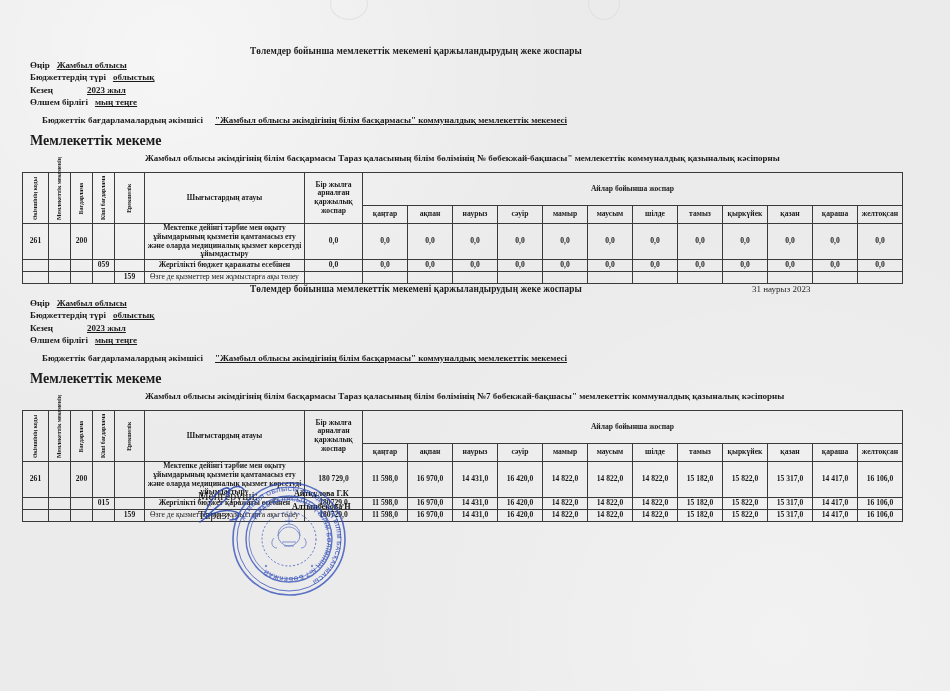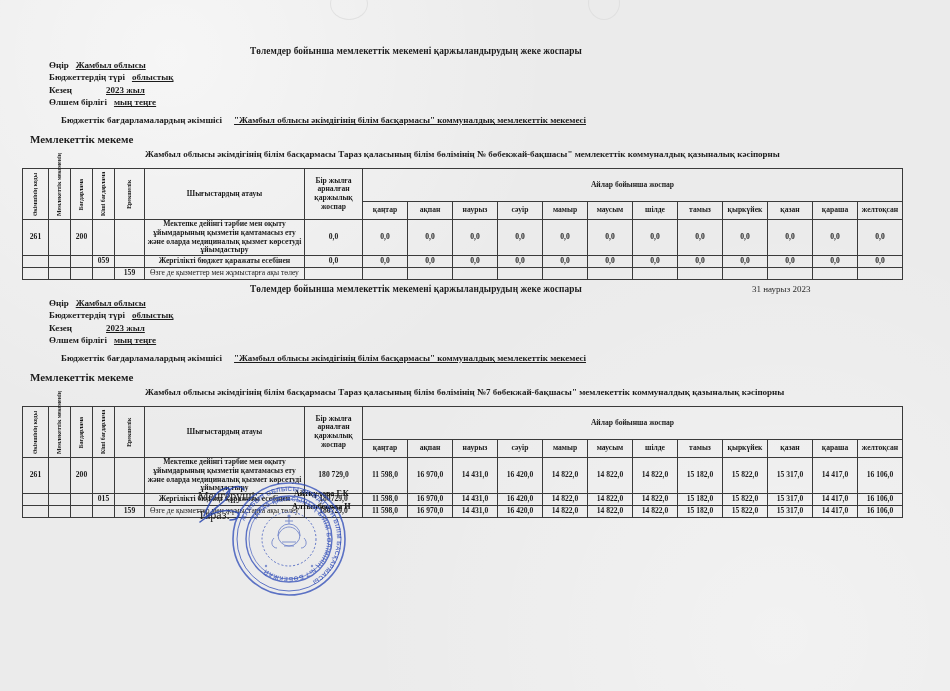--- a/index.html
+++ b/index.html
@@ -55,34 +55,33 @@
   }
 
   .meta { margin-left: 30px; }
   .meta-line {
     display: flex;
     align-items: center;
     font-size: 9px;
     font-weight: 700;
     margin-bottom: 2.4px;
     white-space: nowrap;
-    margin-left: 19px;
   }
   .meta-label { font-weight: 700; }
   .meta-val {
     font-weight: 700;
     text-decoration: underline;
     margin-left: 7px;
   }
   .meta-val.wide { margin-left: 14px; }
 
   .meta-line.admin { margin-top: 8px; padding-left: 12px; }
   .meta-line.admin .meta-val { margin-left: 12px; }
 
-  .inst-head { font-size: 11px; font-weight: 700; margin-top: 8px; }
+  .inst-head { font-size: 14px; font-weight: 700; margin-top: 8px; }
   .inst-name {
     font-size: 9px;
     font-weight: 700;
     margin-top: 4px;
     margin-left: 115px;
     white-space: nowrap;
   }
 
   table.fin {
     border-collapse: collapse;

